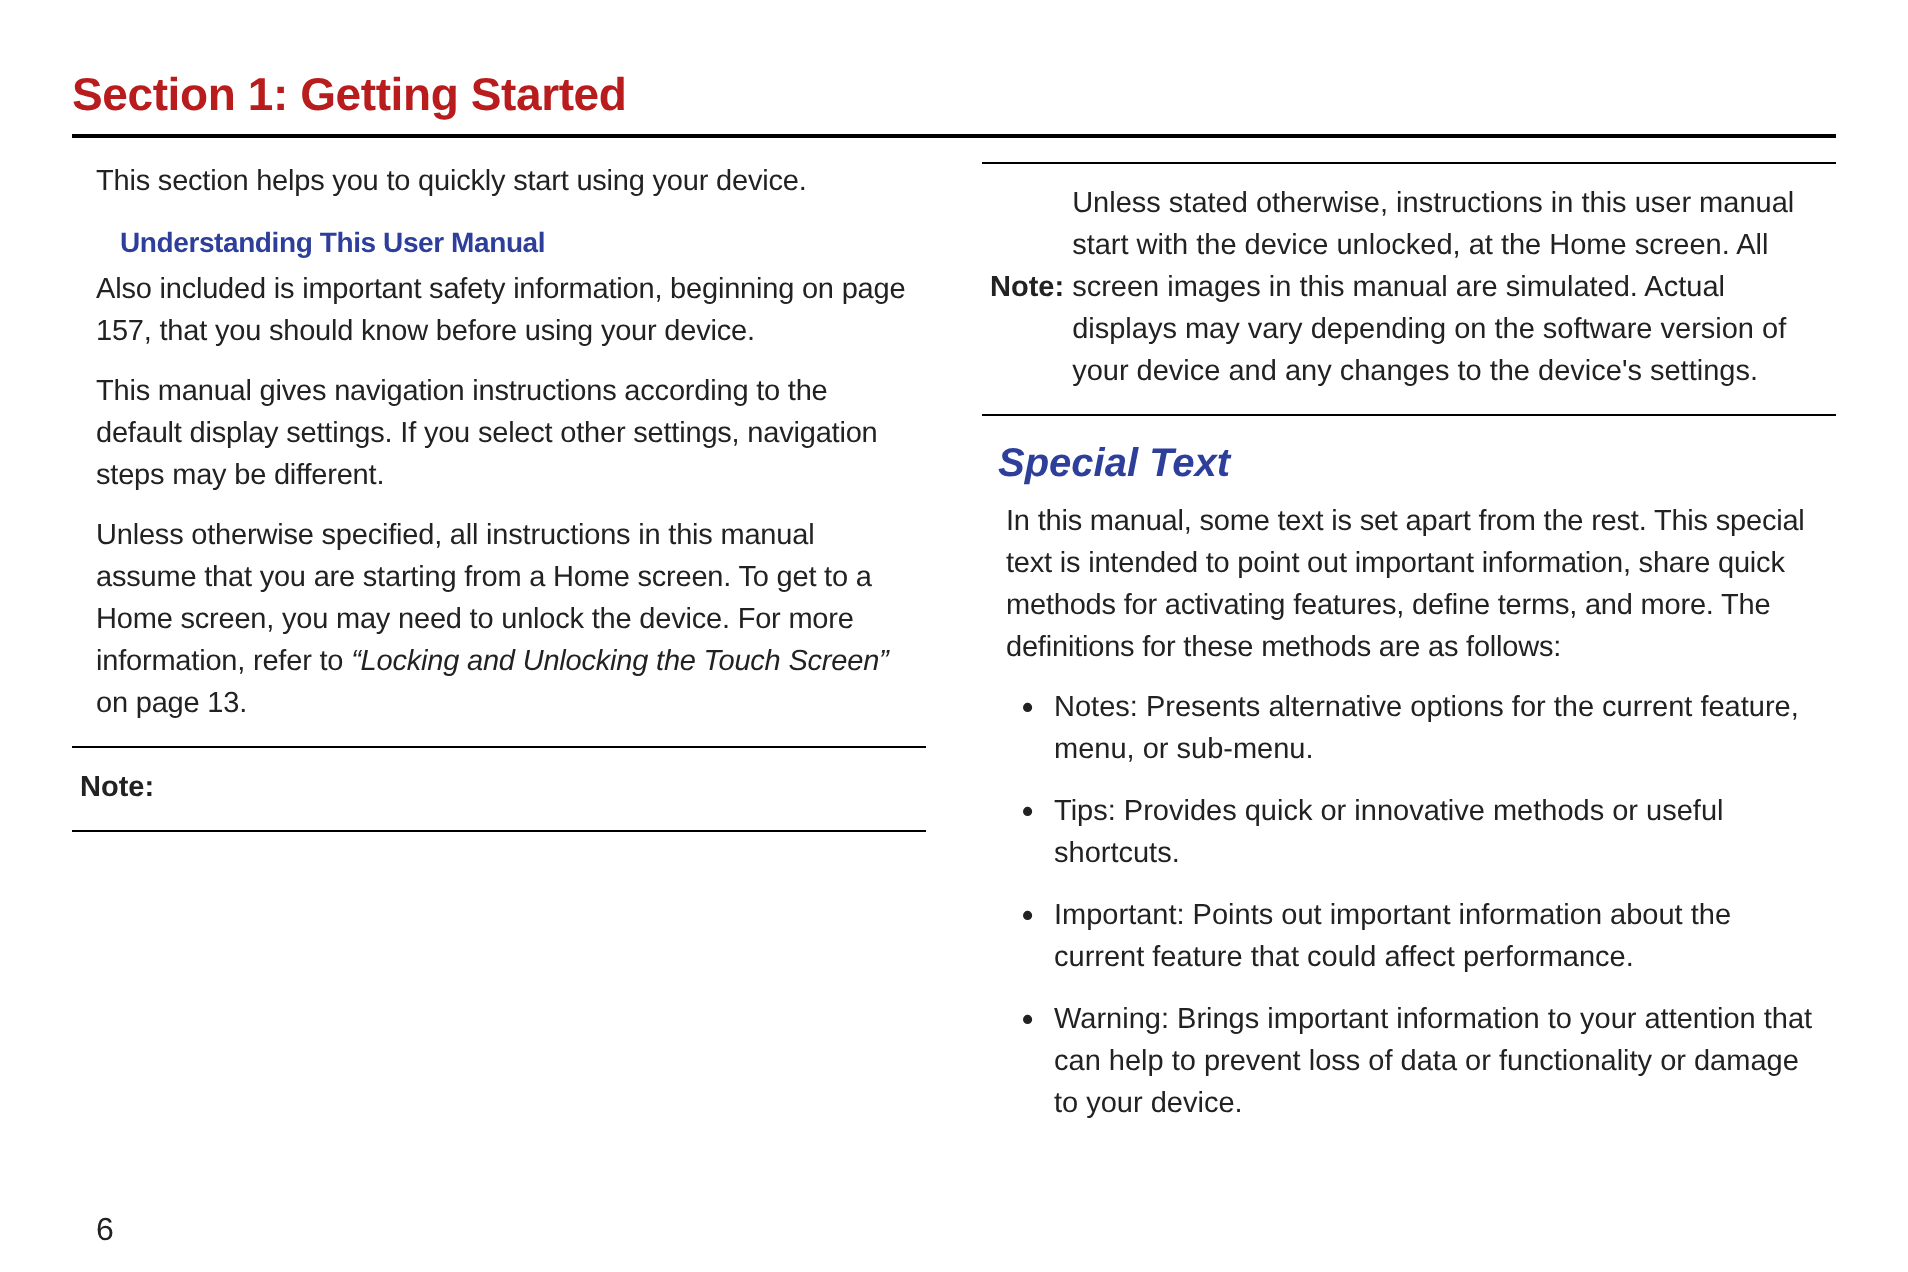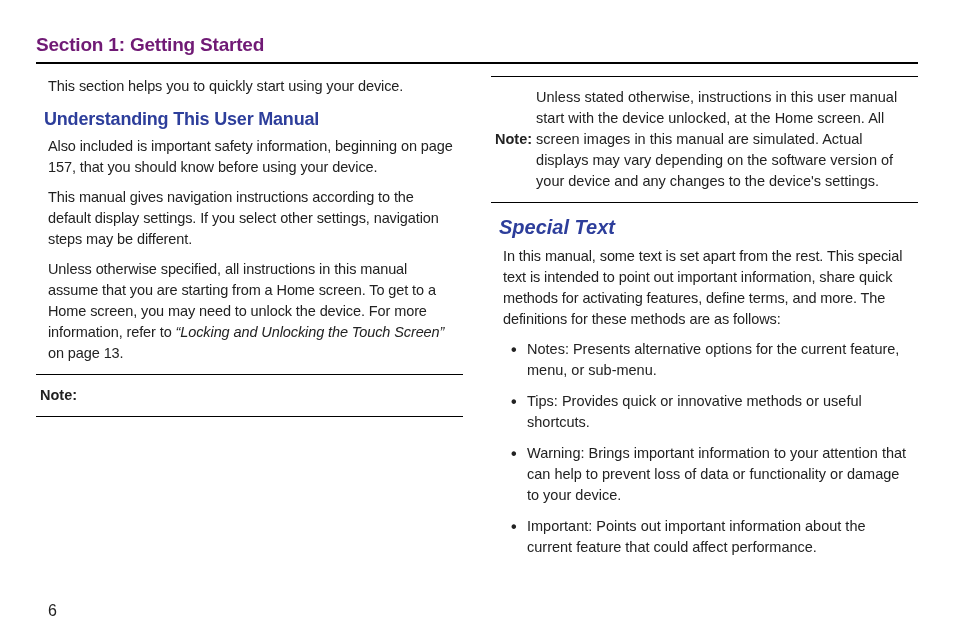--- a/index.html
+++ b/index.html
@@ -12,22 +12,22 @@
     height: 636px;
     box-sizing: border-box;
   }
   .page {
     padding: 34px 36px 20px 36px;
     box-sizing: border-box;
   }
   .section-title {
     font-family: "Arial Black", Arial, sans-serif;
     font-weight: 900;
-    font-size: 19px;
-    color: #701a75;
+    font-size: 23px;
+    color: #b91c1c;
     margin: 0 0 6px 0;
     letter-spacing: -0.2px;
     font-stretch: condensed;
   }
   .hr-strong {
     border: none;
     border-top: 2px solid #000;
     margin: 0 0 12px 0;
   }
   .hr-thin {
@@ -47,22 +47,22 @@
   }
   .col p {
     margin: 0 0 9px 0;
     padding: 0 6px 0 12px;
     letter-spacing: -0.1px;
   }
   .sub-heading-blue {
     font-family: "Arial Black", Arial, sans-serif;
     font-weight: 900;
     color: #2d3e9b;
-    font-size: 18px;
-    margin: 0 0 4px 0;
+    font-size: 14px;
+    margin: 0 0 4px 16px;
     padding-left: 8px;
     letter-spacing: -0.2px;
   }
   .sub-heading-italic-blue {
     font-family: Arial, sans-serif;
     font-weight: bold;
     font-style: italic;
     color: #2d3e9b;
     font-size: 20px;
     margin: 4px 0 4px 0;
@@ -142,20 +142,20 @@
         <span class="note-label">Note:</span>
         <span class="note-body">Unless stated otherwise, instructions in this user manual start with the device unlocked, at the Home screen. All screen images in this manual are simulated. Actual displays may vary depending on the software version of your device and any changes to the device's settings.</span>
       </div>
       <hr class="hr-thin">
 
       <div class="sub-heading-italic-blue">Special Text</div>
       <p>In this manual, some text is set apart from the rest. This special text is intended to point out important information, share quick methods for activating features, define terms, and more. The definitions for these methods are as follows:</p>
       <ul class="bullets">
         <li><span class="term">Notes</span><span>: Presents alternative options for the current feature, menu, or sub-menu.</span></li>
         <li><span class="term">Tips</span><span>: Provides quick or innovative methods or useful shortcuts.</span></li>
+        <li><span class="term">Important</span><span>: Points out important information about the current feature that could affect performance.</span></li>
         <li><span class="term">Warning</span><span>: Brings important information to your attention that can help to prevent loss of data or functionality or damage to your device.</span></li>
-        <li><span class="term">Important</span><span>: Points out important information about the current feature that could affect performance.</span></li>
       </ul>
     </div>
   </div>
 
   <div class="page-number">6</div>
 </div>
 
 </body></html>

